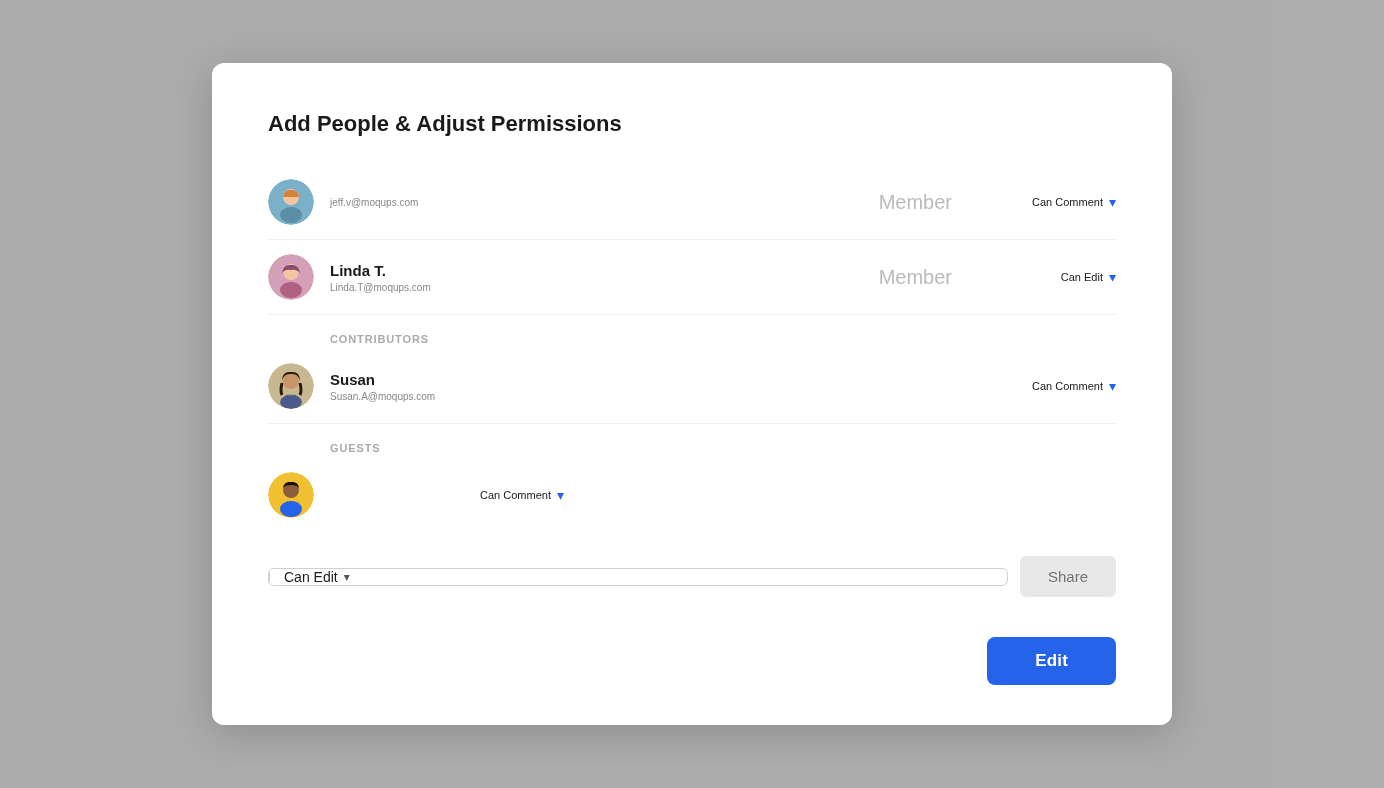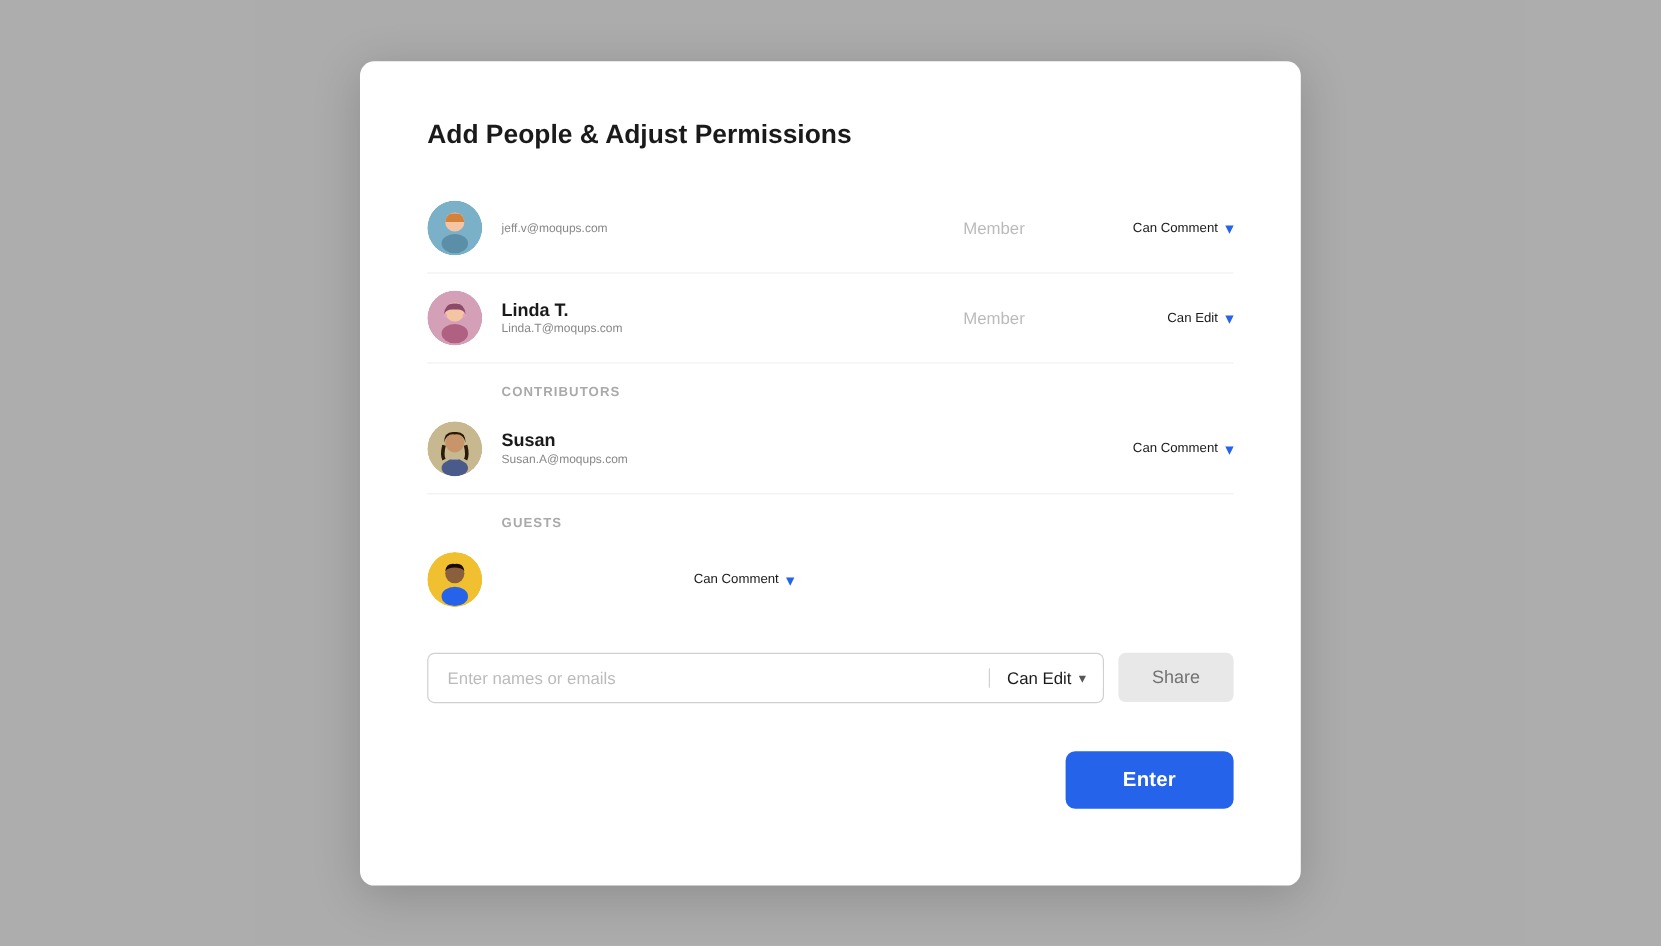--- a/index.html
+++ b/index.html
@@ -20,22 +20,22 @@
       inset: 0;
       background: rgba(150,150,150,0.55);
       display: flex;
       align-items: center;
       justify-content: center;
     }
 
     .modal {
       background: #ffffff;
       border-radius: 12px;
-      width: 784px;
-      padding: 48px 56px 64px 56px;
+      width: 960px;
+      padding: 48px 56px 40px 56px;
       box-shadow: 0 8px 40px rgba(0,0,0,0.18);
       position: relative;
     }
 
     .modal-title {
       font-size: 22px;
       font-weight: 700;
       color: #1a1a1a;
       margin-bottom: 32px;
     }
@@ -77,23 +77,23 @@
       line-height: 1.3;
     }
 
     .person-email {
       font-size: 10px;
       color: #888;
       margin-top: 1px;
     }
 
     .role-label {
-      font-size: 14px;
+      font-size: 20px;
       color: #bbb;
-      margin-right: 34px;
+      margin-right: 24px;
       min-width: 70px;
       text-align: right;
     }
 
     .permission-dropdown {
       display: flex;
       align-items: center;
       gap: 6px;
       cursor: pointer;
       min-width: 140px;
@@ -315,27 +315,26 @@
       </div>
       <div class="role-label"></div>
       <div class="permission-dropdown">
         <span class="permission-text">Can Comment</span>
         <span class="chevron-icon">▾</span>
       </div>
     </div>
 
     <div class="invite-row">
       <div class="invite-input-wrap">
-        <input class="invite-input" type="text" placeholder="Enter names or emails" style="">
         <div class="invite-permission-select">
           <span class="invite-permission-text">Can Edit</span>
           <span class="invite-permission-chevron">▾</span>
         </div>
       </div>
       <button class="share-button">Share</button>
     </div>
 
     <div class="done-row">
-      <button class="done-button">Enter</button>
+      <button class="done-button">Edit</button>
     </div>
 
   </div>
 </div>
 
 </body></html>

